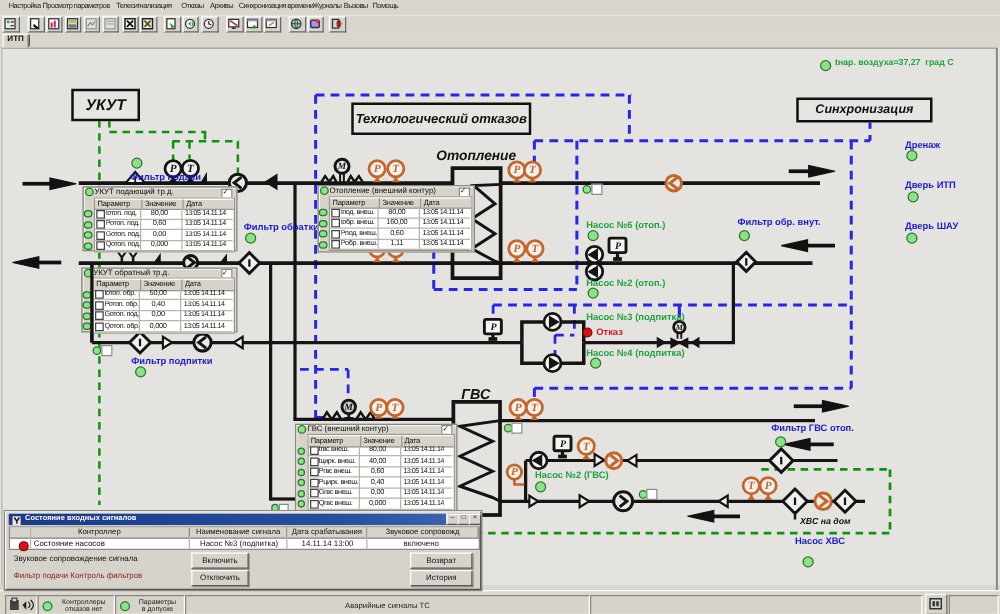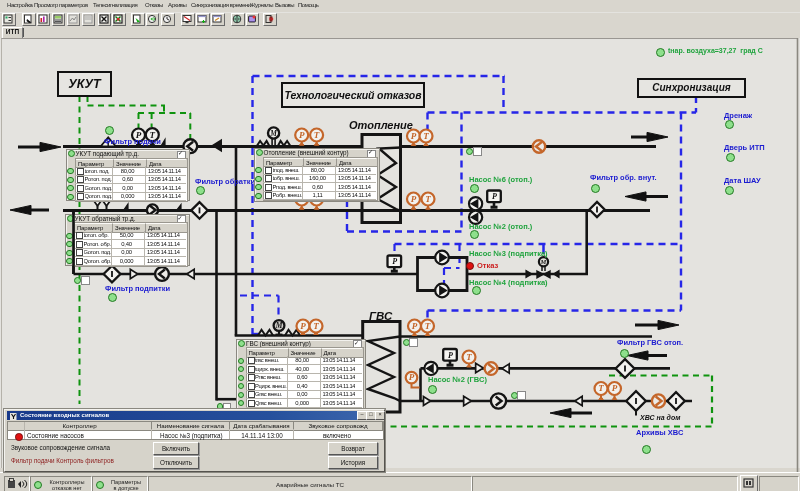--- a/index.html
+++ b/index.html
@@ -276,23 +276,23 @@
 <div class="boxT" style="left:637px;top:78px;width:105px;height:16px;font-size:10px;line-height:16px;">Синхронизация</div>
 <div class="abs" style="left:349px;top:118.5px;font-size:11px;font-weight:bold;font-style:italic;color:#111">Отопление</div>
 <div class="abs" style="left:369px;top:310px;font-size:11.5px;font-weight:bold;font-style:italic;color:#111">ГВС</div>
 <div class="abs" style="left:640px;top:414px;font-size:7px;font-weight:bold;font-style:italic;color:#111">ХВС на дом</div>
 <div class="lblB" style="left:104px;top:115px;margin-top:22px;">Фильтр подачи</div>
 <div class="lblB" style="left:195px;top:176.5px;">Фильтр обратки</div>
 <div class="lblB" style="left:105px;top:284px;">Фильтр подпитки</div>
 <div class="lblB" style="left:590px;top:173px;">Фильтр обр. внут.</div>
 <div class="lblB" style="left:724px;top:110.5px;">Дренаж</div>
 <div class="lblB" style="left:724px;top:143px;">Дверь ИТП</div>
-<div class="lblB" style="left:724px;top:176px;">Дата ШАУ</div>
+<div class="lblB" style="left:724px;top:176px;">Дверь ШАУ</div>
 <div class="lblB" style="left:617px;top:338px;">Фильтр ГВС отоп.</div>
-<div class="lblB" style="left:636px;top:428px;">Архивы ХВС</div>
+<div class="lblB" style="left:636px;top:428px;">Насос ХВС</div>
 <div class="lblG" style="left:469px;top:175px;">Насос №6 (отоп.)</div>
 <div class="lblG" style="left:469px;top:222px;">Насос №2 (отоп.)</div>
 <div class="lblG" style="left:469px;top:249px;">Насос №3 (подпитка)</div>
 <div class="lblG" style="left:469px;top:277.5px;">Насос №4 (подпитка)</div>
 <div class="lblG" style="left:428px;top:375px;">Насос №2 (ГВС)</div>
 <div class="lblR" style="left:477px;top:261px;">Отказ</div>
 <div class="lblG" style="left:668px;top:47px;font-size:7px;">tнар. воздуха=37,27&nbsp; град С</div>
 <div class="gdot" style="left:104.5px;top:125.5px;width:7px;height:7px"></div>
 <div class="gdot" style="left:195.5px;top:186px;width:7px;height:7px"></div>
 <div class="gdot" style="left:107.5px;top:293px;width:7px;height:7px"></div>

